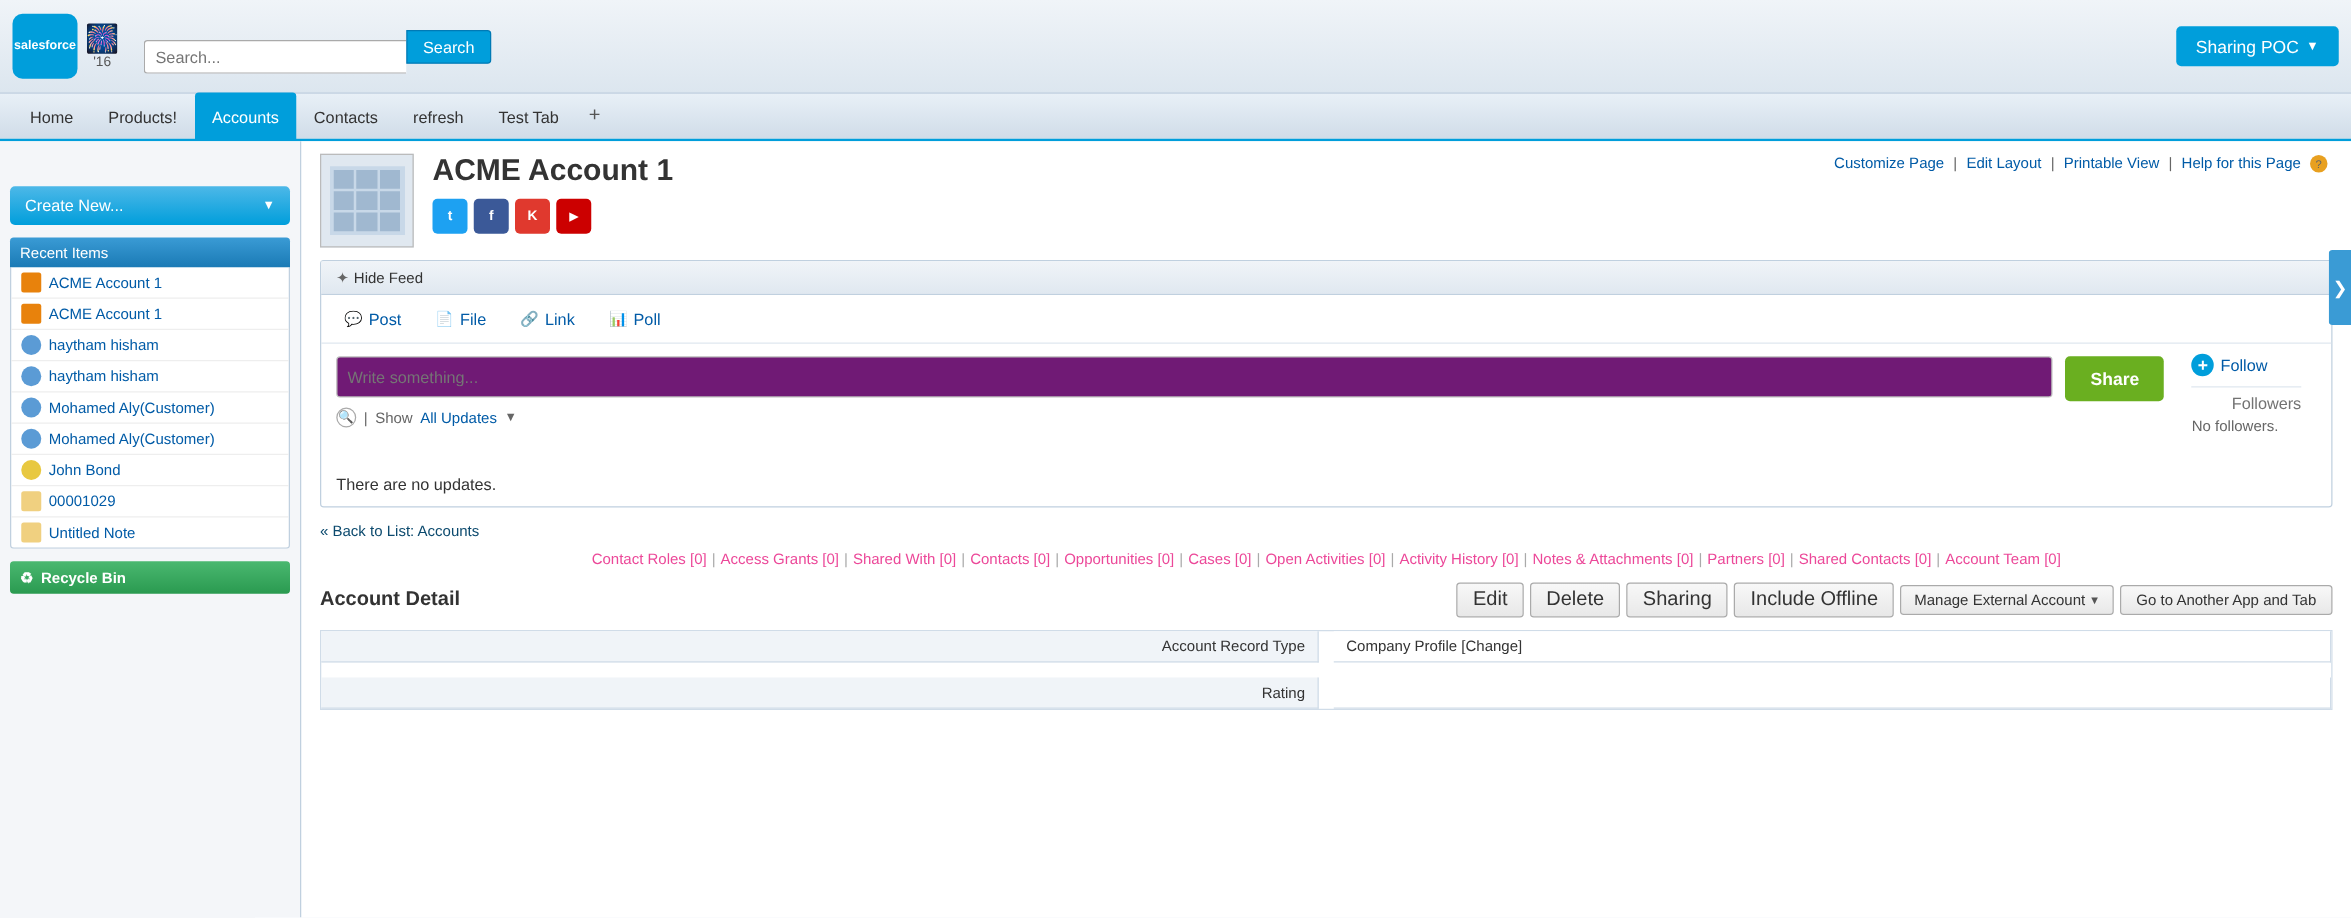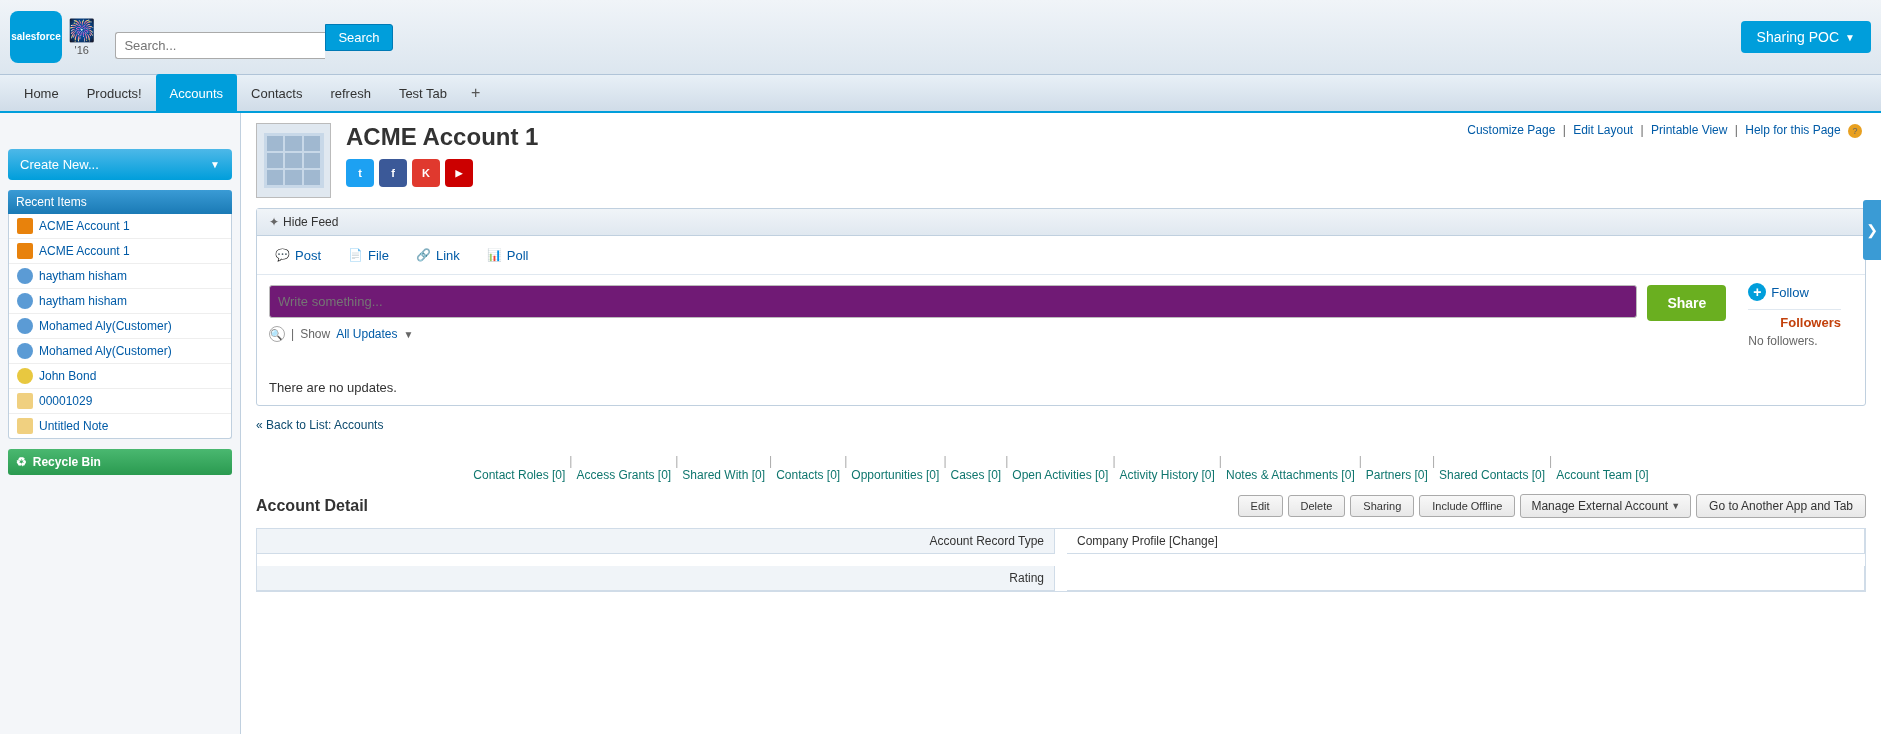--- a/index.html
+++ b/index.html
@@ -400,21 +400,21 @@
       align-items: center;
       justify-content: center;
       font-size: 14px;
       font-weight: bold;
     }
     #followers-section {
       margin-top: 5px;
       padding-top: 5px;
       border-top: 1px solid #e0e8f0;
     }
-    #followers-title { font-weight: bold; font-size: 13px; color: #c2410c; margin-bottom: 4px; margin-left: 32px; }
+    #followers-title { font-weight: normal; font-size: 13px; color: #737373; margin-bottom: 4px; margin-left: 32px; }
     #no-followers { font-size: 12px; color: #666; }
 
     #no-updates {
       padding: 10px 12px;
       font-size: 13px;
       color: #333;
     }
 
     
     #back-to-list {
@@ -427,24 +427,23 @@
     #sub-nav {
       display: flex;
       flex-wrap: wrap;
       gap: 4px;
       font-size: 12px;
       margin-bottom: 12px;
       align-items: center;
       justify-content: center;
     }
     .sub-nav-link {
-      color: #0f766e;
+      color: #ec4899;
       text-decoration: none;
       cursor: pointer;
-      margin-top: 28px;
     }
     .sub-nav-sep { color: #aaa; }
 
     
     #account-detail-header {
       display: flex;
       align-items: center;
       justify-content: space-between;
       margin-bottom: 10px;
     }
@@ -454,21 +453,21 @@
       color: #333;
     }
     #detail-actions {
       display: flex;
       gap: 5px;
       align-items: center;
       flex-wrap: wrap;
     }
     .detail-btn {
       padding: 4px 12px;
-      font-size: 11px;
+      font-size: 16px;
       border: 1px solid #aaa;
       background: linear-gradient(180deg, #f8f8f8 0%, #e8e8e8 100%);
       cursor: pointer;
       border-radius: 3px;
       color: #333;
     }
     #manage-external-btn {
       padding: 4px 10px;
       font-size: 12px;
       border: 1px solid #aaa;

